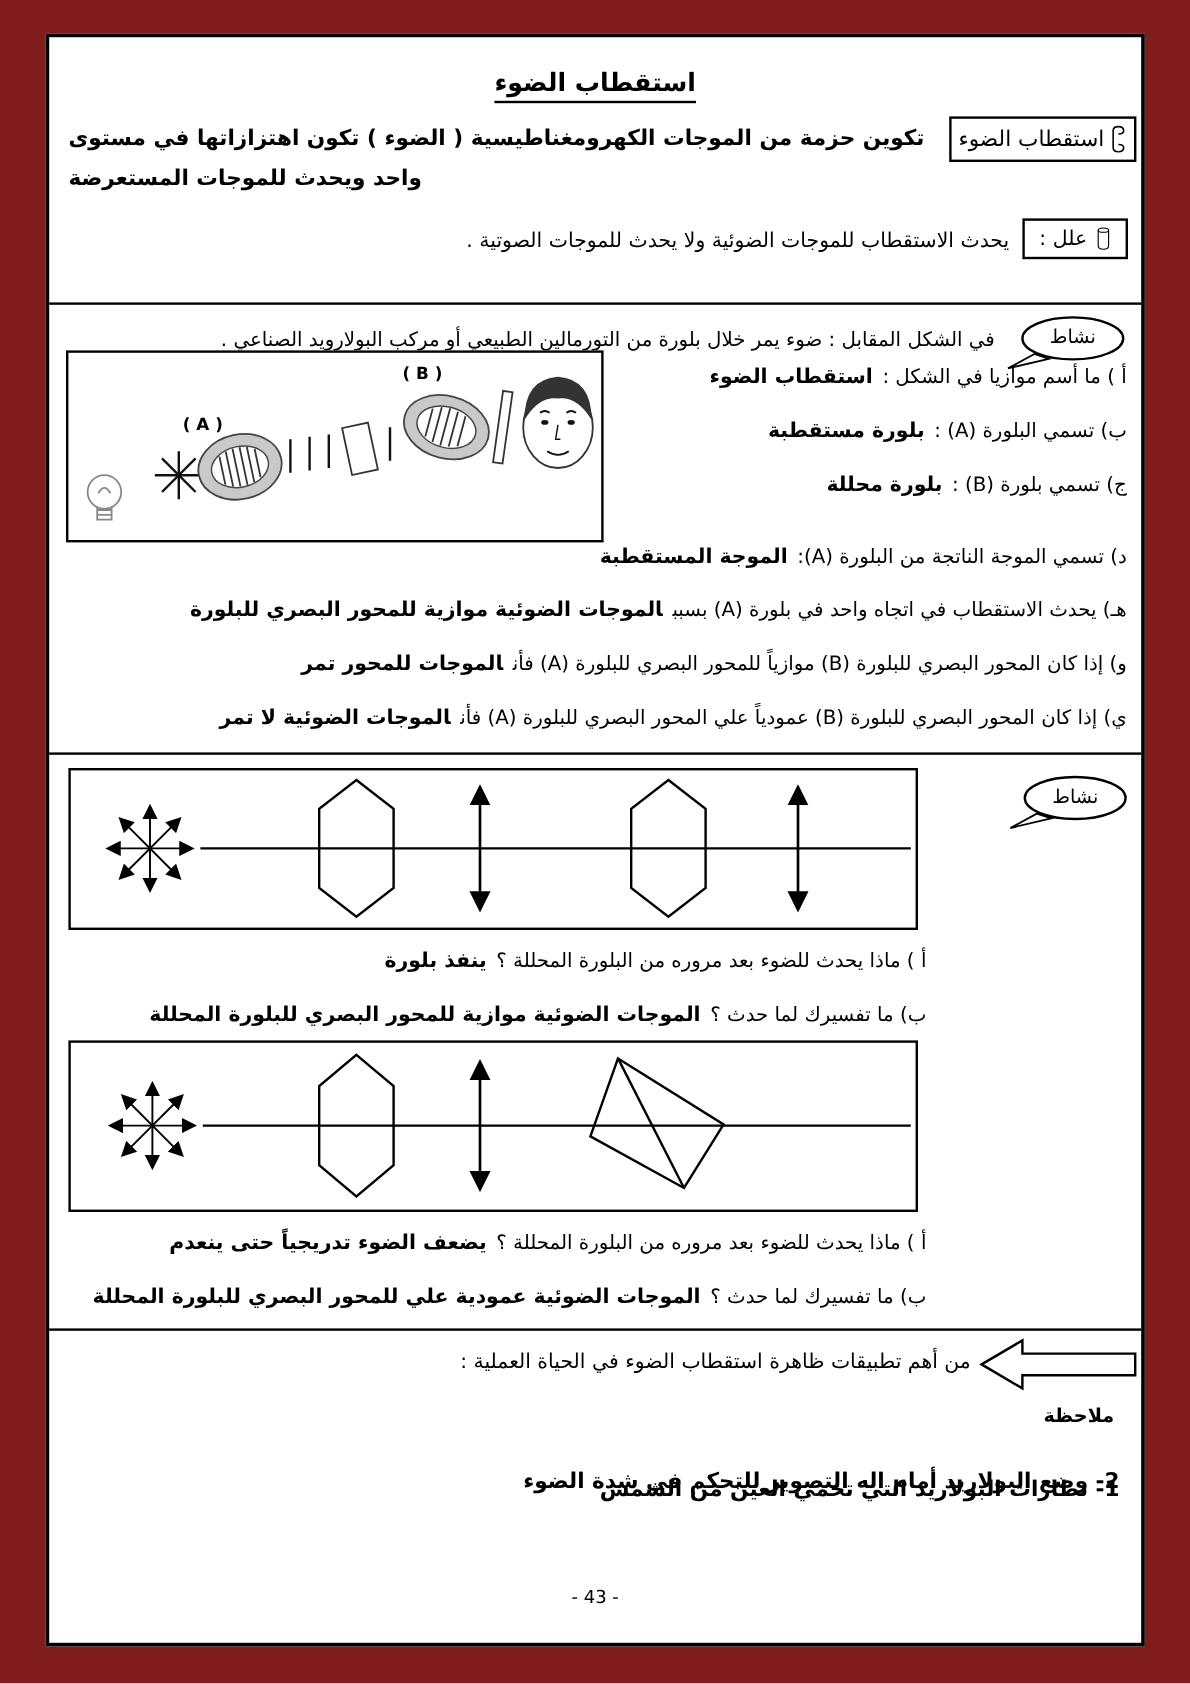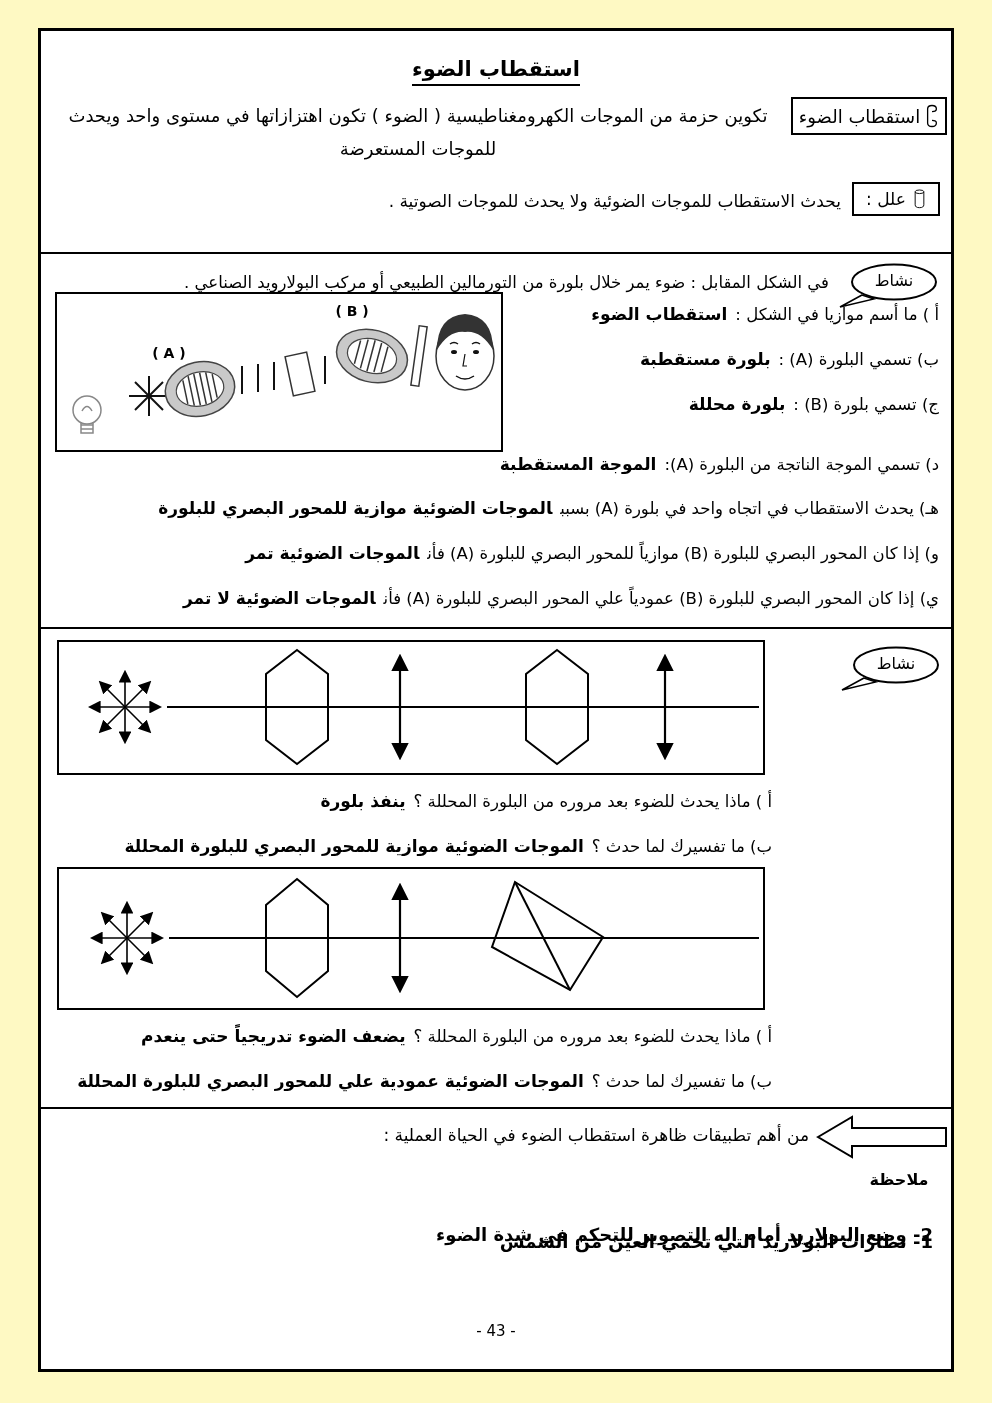--- a/index.html
+++ b/index.html
@@ -2,38 +2,38 @@
 <html lang="ar"><head>
 <meta charset="utf-8">
 <style>
   * { box-sizing: border-box; margin: 0; padding: 0; }
   html, body { background: #fff; }
   body {
     width: 992px; height: 1403px;
     font-family: "DejaVu Sans", sans-serif;
     color: #000;
   }
-  .page { position: relative; width: 992px; height: 1403px; background: #fef9c3; overflow: hidden; }
+  .page { position: relative; width: 992px; height: 1403px; background: #7f1d1d; overflow: hidden; }
   .frame {
     position: absolute; left: 38px; top: 28px; width: 916px; height: 1344px;
     border: 3px solid #000; direction: rtl; background: #fff;
   }
   .abs { position: absolute; }
   .title { top: 26px; left: 0; right: 0; text-align: center; font-size: 21px; font-weight: bold; }
   .title span { border-bottom: 2.5px solid #000; padding-bottom: 3px; }
 
   .def-label {
     right: 4px; top: 66px; width: 156px; height: 38px;
     border: 2px solid #000; display: flex; align-items: center; justify-content: center;
     gap: 5px; font-size: 18px; background: #fff; padding: 0 4px;
   }
   .def-label svg { width: 14px; height: 28px; flex: 0 0 auto; }
   .def-text {
     top: 68px; right: 172px; left: 16px;
-    font-size: 18px; font-weight: normal; text-align: center; line-height: 1.85;
+    font-size: 18px; font-weight: bold; text-align: left; line-height: 1.85;
   }
 
   .alal-box {
     right: 11px; top: 151px; width: 88px; height: 34px;
     border: 2px solid #000; display: flex; align-items: center; justify-content: center;
     gap: 7px; font-size: 17px; background: #fff;
   }
   .alal-box svg { width: 13px; height: 24px; flex: 0 0 auto; }
   .alal-q { right: 110px; top: 160px; font-size: 17px; white-space: nowrap; }
   .alal-a { right: 8px; top: 187px; font-size: 17.5px; font-weight: bold; white-space: nowrap; }
@@ -195,21 +195,21 @@
     <div class="abs qline" style="top:363px; right:12px">
       <span>ج) تسمي بلورة (B) :</span><span class="ans">بلورة محللة</span>
     </div>
     <div class="abs qline" style="top:423px; right:12px">
       <span>د) تسمي الموجة الناتجة من البلورة (A):</span><span class="ans">الموجة المستقطبة</span>
     </div>
     <div class="abs qline" style="top:467px; right:12px">
       <span>هـ) يحدث الاستقطاب في اتجاه واحد في بلورة (A) بسبب</span><span class="ans">الموجات الضوئية موازية للمحور البصري للبلورة</span>
     </div>
     <div class="abs qline" style="top:512px; right:12px">
-      <span>و) إذا كان المحور البصري للبلورة (B) موازياً للمحور البصري للبلورة (A) فأن</span><span class="ans">الموجات الضوئية تمر</span>
+      <span>و) إذا كان المحور البصري للبلورة (B) موازياً للمحور البصري للبلورة (A) فأن</span><span class="ans">الموجات للمحور تمر</span>
     </div>
     <div class="abs qline" style="top:557px; right:12px">
       <span>ي) إذا كان المحور البصري للبلورة (B) عمودياً علي المحور البصري للبلورة (A) فأن</span><span class="ans">الموجات الضوئية لا تمر</span>
     </div>
 
     <div class="abs divider" style="top:596px"></div>
 
     <div class="abs bubble" style="top:614px; right:11px">
       <svg viewBox="0 0 100 46">
         <ellipse cx="56" cy="20" rx="42" ry="17.5" fill="#fff" stroke="#000" stroke-width="2"></ellipse>

